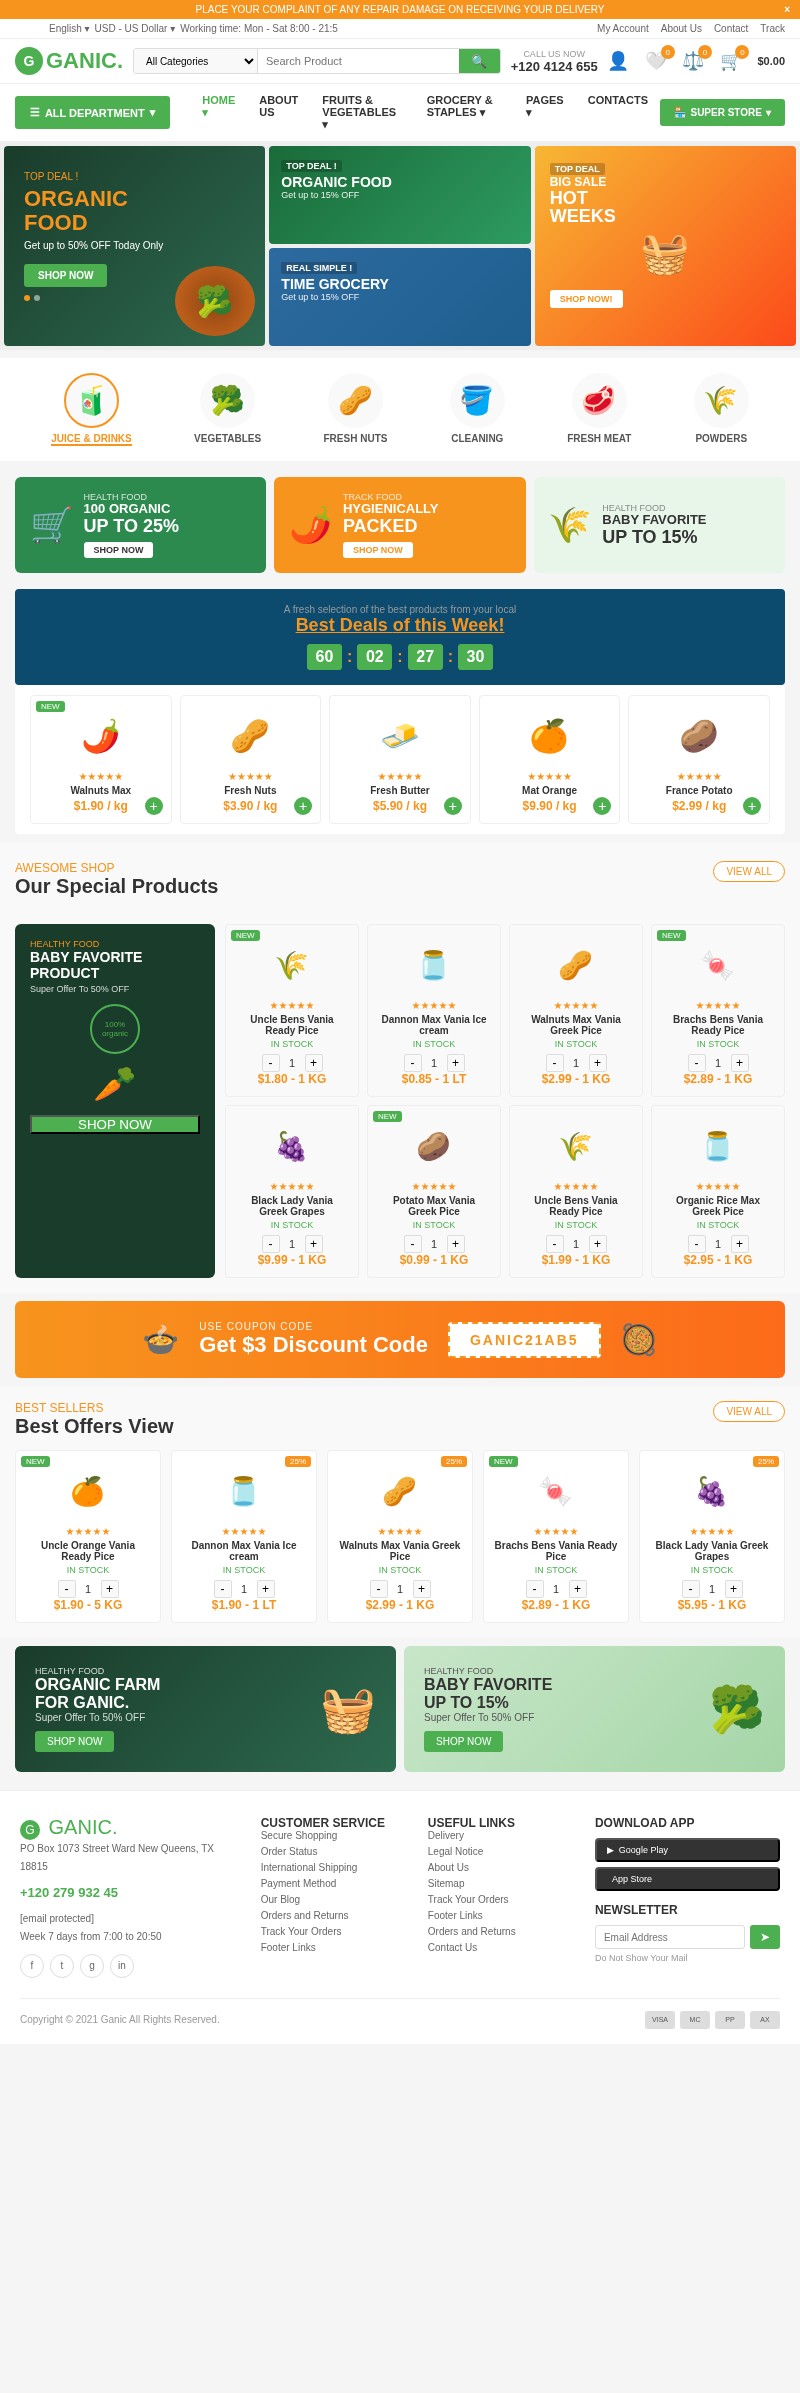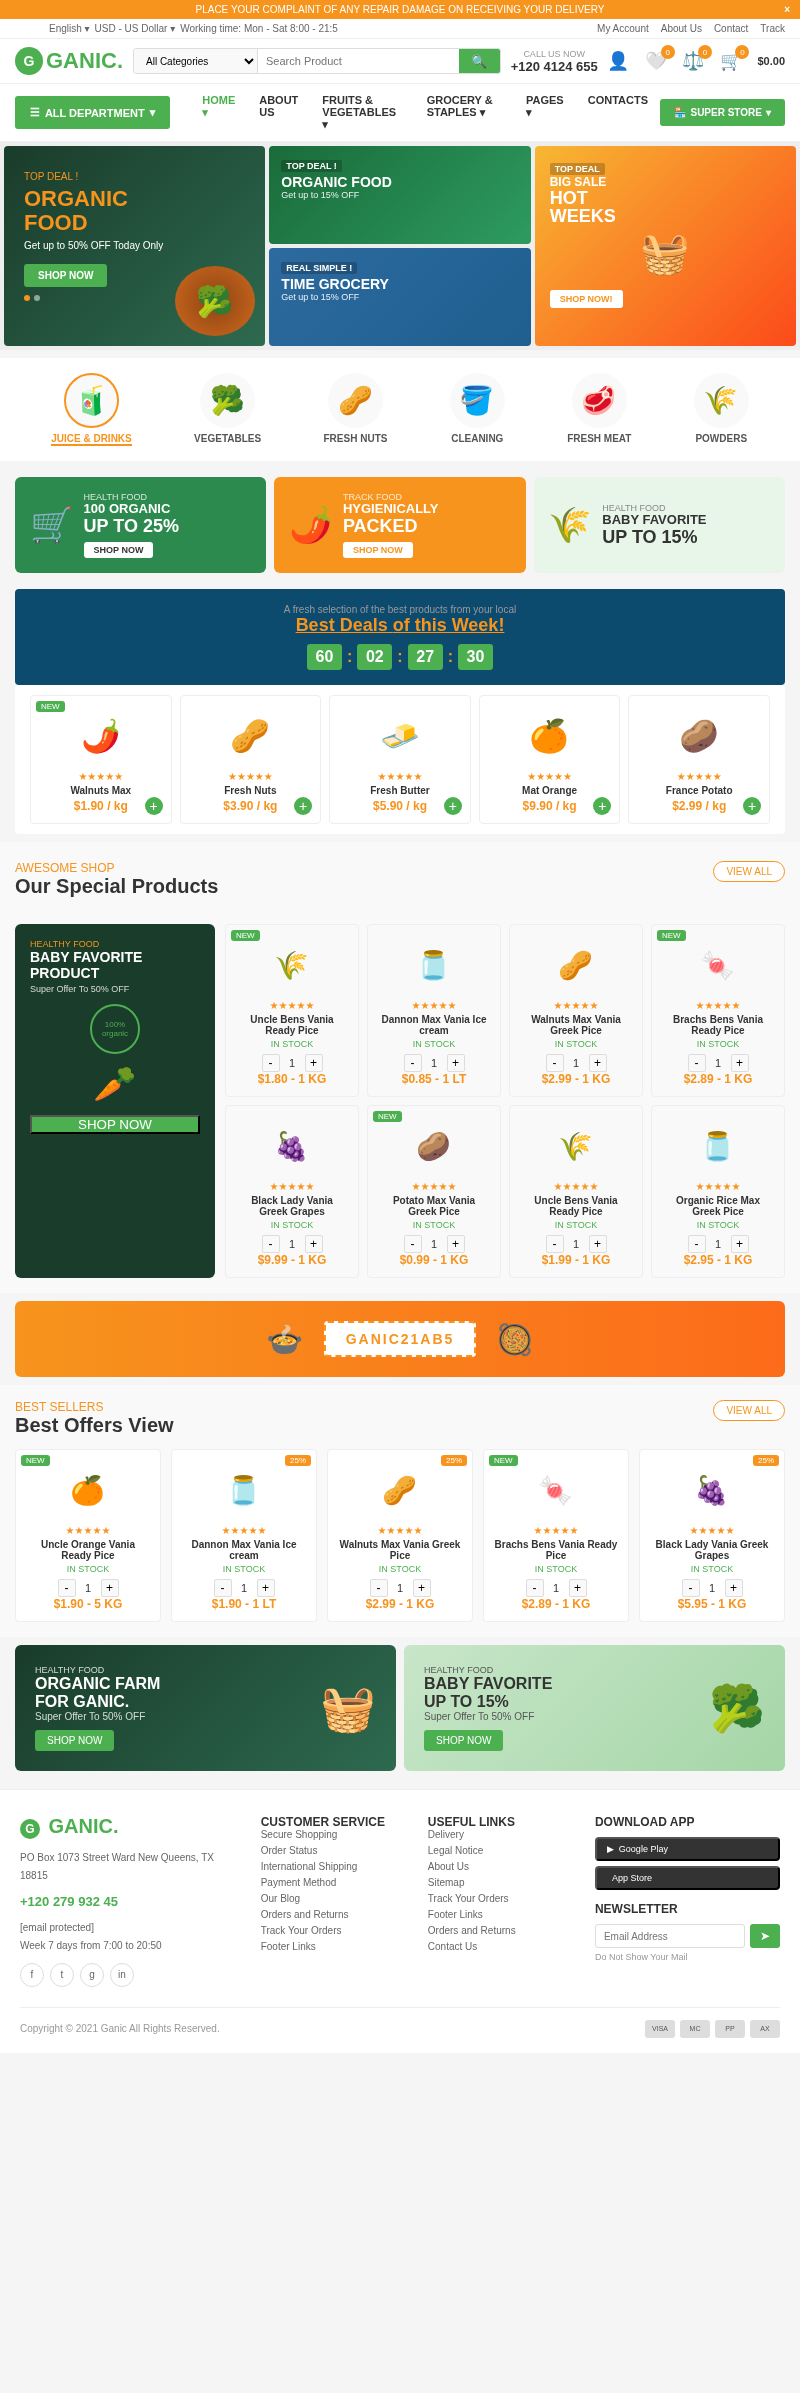--- a/index.html
+++ b/index.html
@@ -443,21 +443,21 @@
       background: #fff;
       padding: 25px 20px 15px;
       margin-top: 10px;
       border-top: 1px solid #eee;
     }
     .footer-grid {
       display: grid;
       grid-template-columns: 1.5fr 1fr 1fr 1.2fr;
       gap: 20px;
     }
-    .footer-logo { font-size: 20px; font-weight: bold; color: #4caf50; margin-bottom: 10px; }
+    .footer-logo { font-size: 20px; font-weight: normal; color: #4caf50; }
     .footer-info { font-size: 10px; color: #666; line-height: 1.8; }
     .footer-social { display: flex; gap: 6px; margin-top: 8px; }
     .social-btn {
       width: 24px; height: 24px; border-radius: 50%; border: 1px solid #ddd;
       display: flex; align-items: center; justify-content: center;
       font-size: 10px; color: #666; cursor: pointer;
     }
     .footer-link { font-size: 10px; color: #666; margin-bottom: 5px; cursor: pointer; }
     .newsletter-form { display: flex; gap: 5px; margin-top: 8px; }
     .newsletter-form input {
@@ -840,20 +840,24 @@
           <button class="qty-btn">+</button>
         </div>
         <div class="product-price">$2.95 - 1 KG</div>
       </div>
     </div>
   </div>
 </div>
 
 <div class="coupon-banner">
   <div style="font-size:30px;">🍲</div>
+  <div class="coupon-text">
+    <div class="use-code">USE COUPON CODE</div>
+    <h2>Get $3 Discount Code</h2>
+  </div>
   <div class="coupon-code">GANIC21AB5</div>
   <div style="font-size:30px;">🥘</div>
 </div>
 
 <div class="best-sellers">
   <div class="section-header">
     <div>
       <div class="section-tag">Best Sellers</div>
       <div class="section-title">Best Offers View</div>
     </div>

